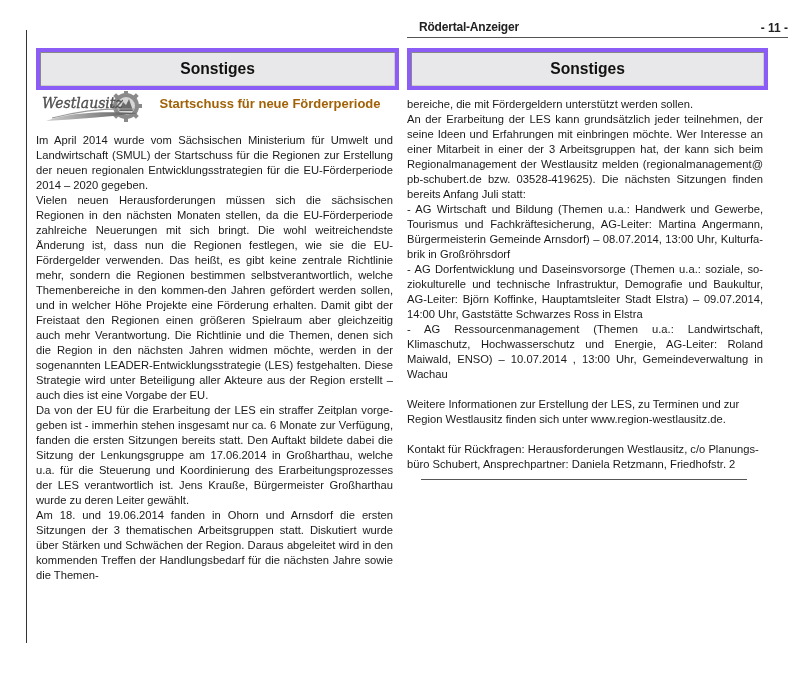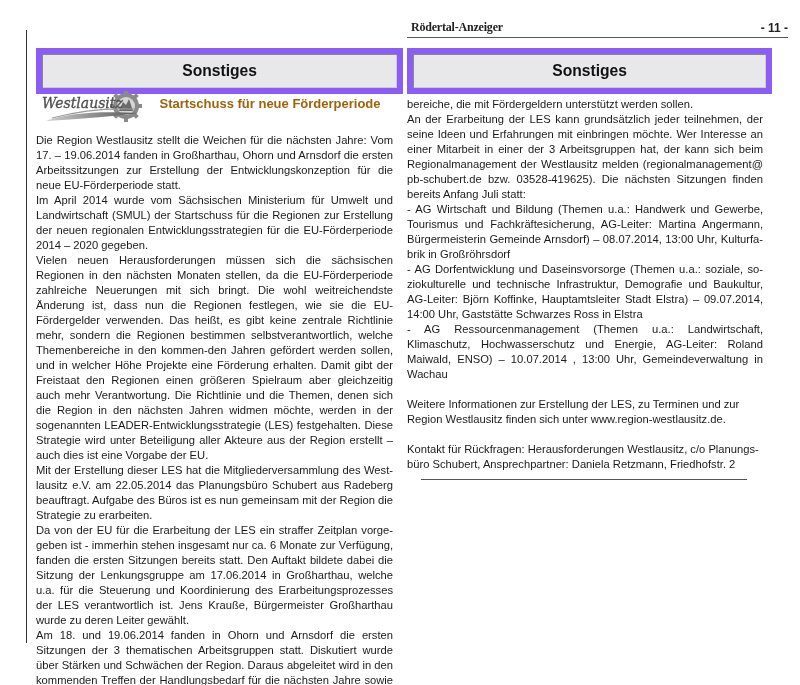--- a/index.html
+++ b/index.html
@@ -26,42 +26,42 @@
     .running-head {
       position: absolute;
       left: 407px;
       top: 20px;
       width: 381px;
       height: 17px;
       border-bottom: 1px solid #555;
     }
     .running-head .paper {
       position: absolute;
-      left: 4px;
+      left: 12px;
       top: 0;
-      font-family: Liberation Serif, serif;
+      font-family: Liberation Sans, sans-serif;
       font-weight: bold;
       font-size: 12px;
       letter-spacing: -0.2px;
       color: #222;
     }
     .running-head .pageno {
       position: absolute;
       right: 0;
       top: 1px;
       font-size: 12px;
       font-weight: bold;
       color: #222;
     }
     .section-box {
       position: absolute;
       top: 48px;
       height: 34px;
       background: #e8e8ea;
-      border: 6px solid #8b5cf6;
+      border: 4px solid #8b5cf6;
       box-shadow: 1px 1px 0 #888 inset, -1px -1px 0 #ccc inset;
       display: flex;
       align-items: center;
       justify-content: center;
     }
     .section-box span {
       font-family: "Liberation Sans", sans-serif;
       font-weight: bold;
       font-size: 17px;
       color: #111;
@@ -166,24 +166,22 @@
     <path d="M14 27 C40 20, 70 17, 96 18" stroke="#999" stroke-width="1.2" fill="none"></path>
     <text x="4" y="17" font-family="DejaVu Serif, serif" font-style="italic" font-size="14" fill="#555" stroke="#444" stroke-width="0.3">Westlausitz</text>
   </svg>
 </div>
 
 <div class="article-title">
   <div>Startschuss für neue Förderperiode</div>
 </div>
 
 <div class="col col-left">
-  <p>Die Region Westlausitz stellt die Weichen für die nächsten Jahre: Vom 17. – 19.06.2014 fanden in Großharthau, Ohorn und Arnsdorf die ersten Arbeitssitzungen zur Erstellung der Entwicklungskonzeption für die neue EU-Förderperiode statt.</p>
   <p>Im April 2014 wurde vom Sächsischen Ministerium für Umwelt und Landwirtschaft (SMUL) der Startschuss für die Regionen zur Erstellung der neuen regionalen Entwicklungsstrategien für die EU-Förderperiode 2014 – 2020 gegeben.</p>
   <p>Vielen neuen Herausforderungen müssen sich die sächsischen Regionen in den nächsten Monaten stellen, da die EU-Förderperiode zahlreiche Neuerungen mit sich bringt. Die wohl weitreichendste Änderung ist, dass nun die Regionen festlegen, wie sie die EU-Fördergelder verwenden. Das heißt, es gibt keine zentrale Richtlinie mehr, sondern die Regionen bestimmen selbstverantwortlich, welche Themenbereiche in den kommen-den Jahren gefördert werden sollen, und in welcher Höhe Projekte eine Förderung erhalten. Damit gibt der Freistaat den Regionen einen größeren Spielraum aber gleichzeitig auch mehr Verantwortung. Die Richtlinie und die Themen, denen sich die Region in den nächsten Jahren widmen möchte, werden in der sogenannten LEADER-Entwicklungsstrategie (LES) festgehalten. Diese Strategie wird unter Beteiligung aller Akteure aus der Region erstellt – auch dies ist eine Vorgabe der EU.</p>
-  <p>Mit der Erstellung dieser LES hat die Mitgliederversammlung des West-lausitz e.V. am 22.05.2014 das Planungsbüro Schubert aus Radeberg beauftragt. Aufgabe des Büros ist es nun gemeinsam mit der Region die Strategie zu erarbeiten.</p>
   <p>Da von der EU für die Erarbeitung der LES ein straffer Zeitplan vorge-geben ist - immerhin stehen insgesamt nur ca. 6 Monate zur Verfügung, fanden die ersten Sitzungen bereits statt. Den Auftakt bildete dabei die Sitzung der Lenkungsgruppe am 17.06.2014 in Großharthau, welche u.a. für die Steuerung und Koordinierung des Erarbeitungsprozesses der LES verantwortlich ist. Jens Krauße, Bürgermeister Großharthau wurde zu deren Leiter gewählt.</p>
   <p>Am 18. und 19.06.2014 fanden in Ohorn und Arnsdorf die ersten Sitzungen der 3 thematischen Arbeitsgruppen statt. Diskutiert wurde über Stärken und Schwächen der Region. Daraus abgeleitet wird in den kommenden Treffen der Handlungsbedarf für die nächsten Jahre sowie die Themen-</p>
 </div>
 
 <div class="col col-right">
   <p>bereiche, die mit Fördergeldern unterstützt werden sollen.</p>
   <p>An der Erarbeitung der LES kann grundsätzlich jeder teilnehmen, der seine Ideen und Erfahrungen mit einbringen möchte. Wer Interesse an einer Mitarbeit in einer der 3 Arbeitsgruppen hat, der kann sich beim Regionalmanagement der Westlausitz melden (regionalmanagement@ pb-schubert.de bzw. 03528-419625). Die nächsten Sitzungen finden bereits Anfang Juli statt:</p>
   <p>- AG Wirtschaft und Bildung (Themen u.a.: Handwerk und Gewerbe, Tourismus und Fachkräftesicherung, AG-Leiter: Martina Angermann, Bürgermeisterin Gemeinde Arnsdorf) – 08.07.2014, 13:00 Uhr, Kulturfa-brik in Großröhrsdorf</p>
   <p>- AG Dorfentwicklung und Daseinsvorsorge (Themen u.a.: soziale, so-ziokulturelle und technische Infrastruktur, Demografie und Baukultur, AG-Leiter: Björn Koffinke, Hauptamtsleiter Stadt Elstra) – 09.07.2014, 14:00 Uhr, Gaststätte Schwarzes Ross in Elstra</p>
   <p>- AG Ressourcenmanagement (Themen u.a.: Landwirtschaft, Klimaschutz, Hochwasserschutz und Energie, AG-Leiter: Roland Maiwald, ENSO) – 10.07.2014 , 13:00 Uhr, Gemeindeverwaltung in Wachau</p>

